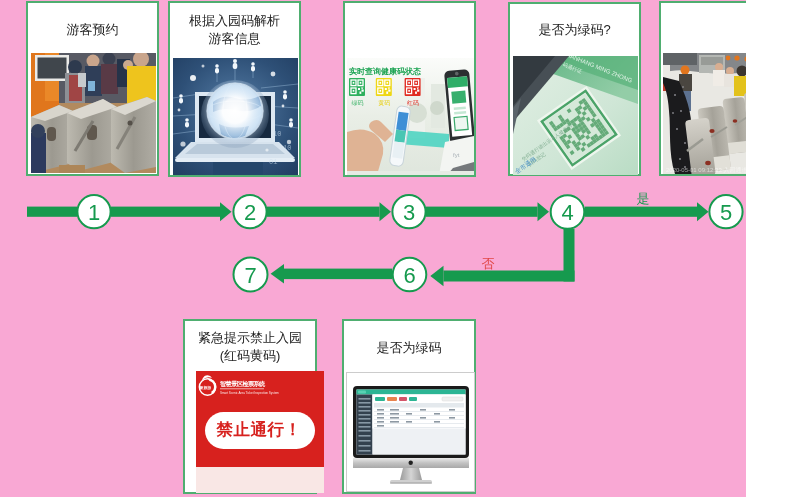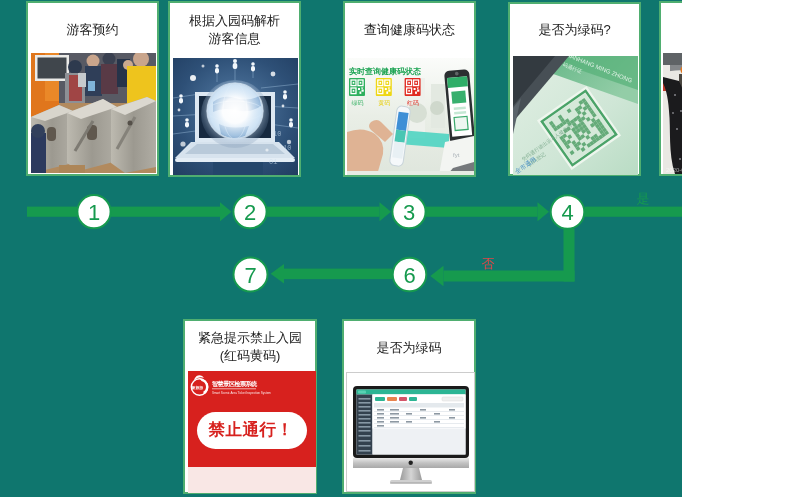--- a/index.html
+++ b/index.html
@@ -1,16 +1,16 @@
 <!DOCTYPE html>
 <html><head>
 <meta charset="utf-8">
 <style>
   html,body{margin:0;padding:0;background:#ffffff;}
-  #root{position:relative;width:682px;height:497px;background:#0f766e;overflow:hidden;
+  #root{position:relative;width:746px;height:497px;background:#f9a8d4;overflow:hidden;
         font-family:"Liberation Sans",sans-serif;}
   .card{position:absolute;background:#fff;border:2px solid #4fae70;box-sizing:border-box;}
   .ttl{position:absolute;left:0;right:0;text-align:center;color:#222;font-size:13px;line-height:18px;}
   .pic{position:absolute;overflow:hidden;}
   svg{display:block;}
 </style>
 </head>
 <body>
 <div id="root">
 
@@ -142,21 +142,20 @@
           <text x="100" y="78">10</text>
             <text x="110" y="92">10</text>
             <text x="96" y="106">01</text>
         </g>
         <rect x="40" y="104" width="50" height="13" fill="#24466b"></rect>
       </svg>
     </div>
   </div>
 
   <div class="card" style="left:343px;top:1px;width:133px;height:176px;">
-    <div class="ttl" style="top:18px;">查询健康码状态</div>
     <div class="pic" style="left:2px;top:55px;width:127px;height:117px;" id="p3">
       <svg width="127" height="117" viewBox="0 0 127 117">
         <defs>
           <linearGradient id="offbg" x1="0" y1="0" x2="0" y2="1">
             <stop offset="0" stop-color="#fbfcfa"></stop>
               <stop offset=".5" stop-color="#e9eee6"></stop>
               <stop offset="1" stop-color="#dfe6dd"></stop>
           </linearGradient>
         </defs>
         <rect width="127" height="117" fill="url(#offbg)"></rect>
@@ -462,21 +461,21 @@
           <line x1="64" y1="74" x2="48" y2="84" stroke="#9a9a92" stroke-width="2"></line>
           <line x1="86" y1="63" x2="72" y2="72" stroke="#a0a098" stroke-width="1.8"></line>
         </g>
         <text x="3" y="119" font-size="6" fill="#ffffff" opacity=".55" font-family="Liberation Sans,sans-serif">2020-05-01 09:12:33 入园通道</text>
       </svg>
     </div>
   </div>
 
   <div class="card" style="left:183px;top:319px;width:134px;height:175px;">
     <div class="ttl" style="top:8px;">紧急提示禁止入园<br>(红码黄码)</div>
-    <div class="pic" style="left:3px;top:50px;width:128px;height:122px;" id="p6">
+    <div class="pic" style="left:11px;top:50px;width:128px;height:122px;" id="p6">
       <svg width="128" height="122" viewBox="0 0 128 122">
         <rect width="128" height="122" fill="#f9e7e5"></rect>
         <rect x="0" y="0" width="128" height="96" fill="#d7211e"></rect>
 
         <circle cx="11.5" cy="16" r="8.2" fill="none" stroke="#ffffff" stroke-width="1.4"></circle>
         <path d="M11.5,7.2 a8.8,8.8 0 0 1 8.8,8.8 a8.8,8.8 0 0 1 -3.6,7.1 l-1.7,-2.1 a6,6 0 0 0 -1.5,-11 z" fill="#ffffff"></path>
         <path d="M6,9.5 q5,-5 10,-2.5 q-2,-3.5 -6,-2.5 q-3,0.8 -4,5 z" fill="#ffffff"></path>
         <text x="3.6" y="18" font-size="3.8" font-weight="bold" fill="#ffffff" font-family="Liberation Sans,sans-serif">新旅游</text>
 
         <text x="24" y="15" font-size="6.2" font-weight="bold" fill="#ffffff" font-family="Liberation Sans,sans-serif" letter-spacing="-0.6">智慧景区检票系统</text>

